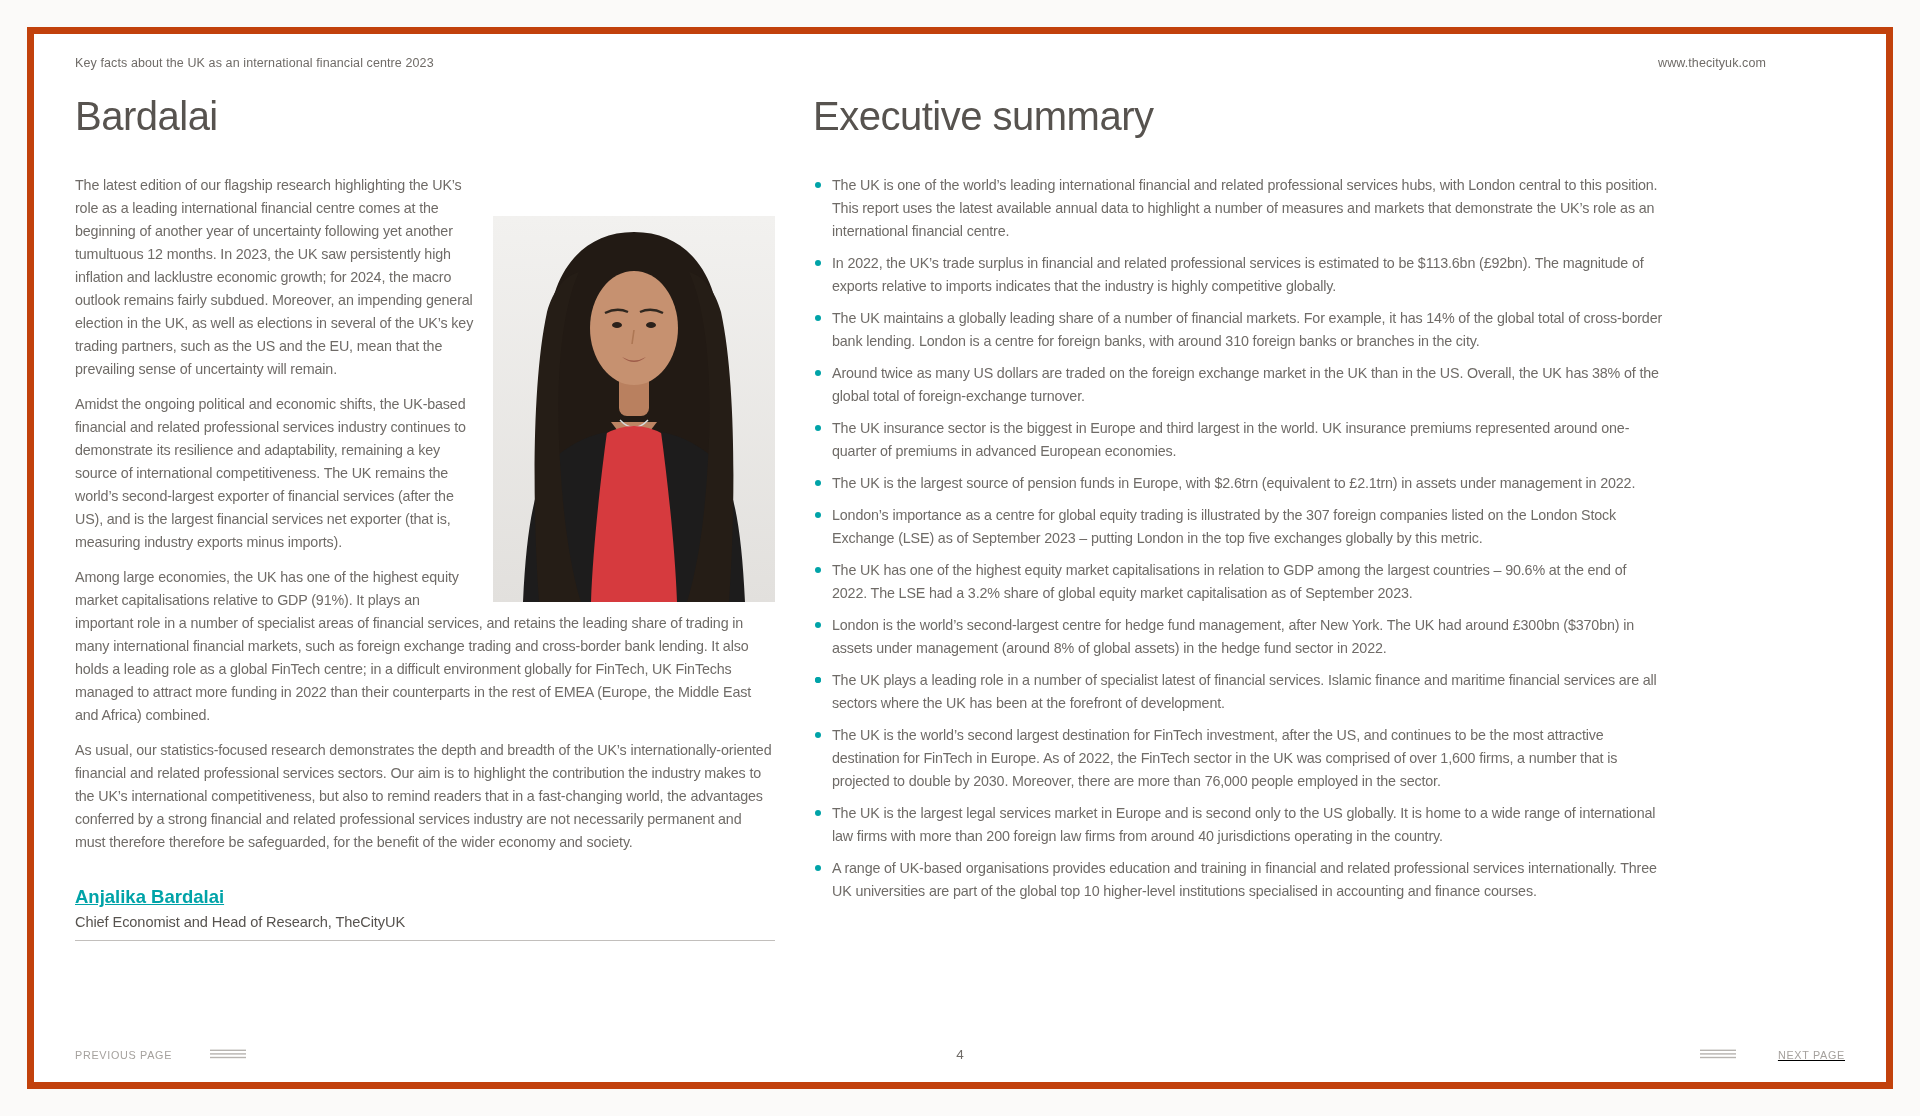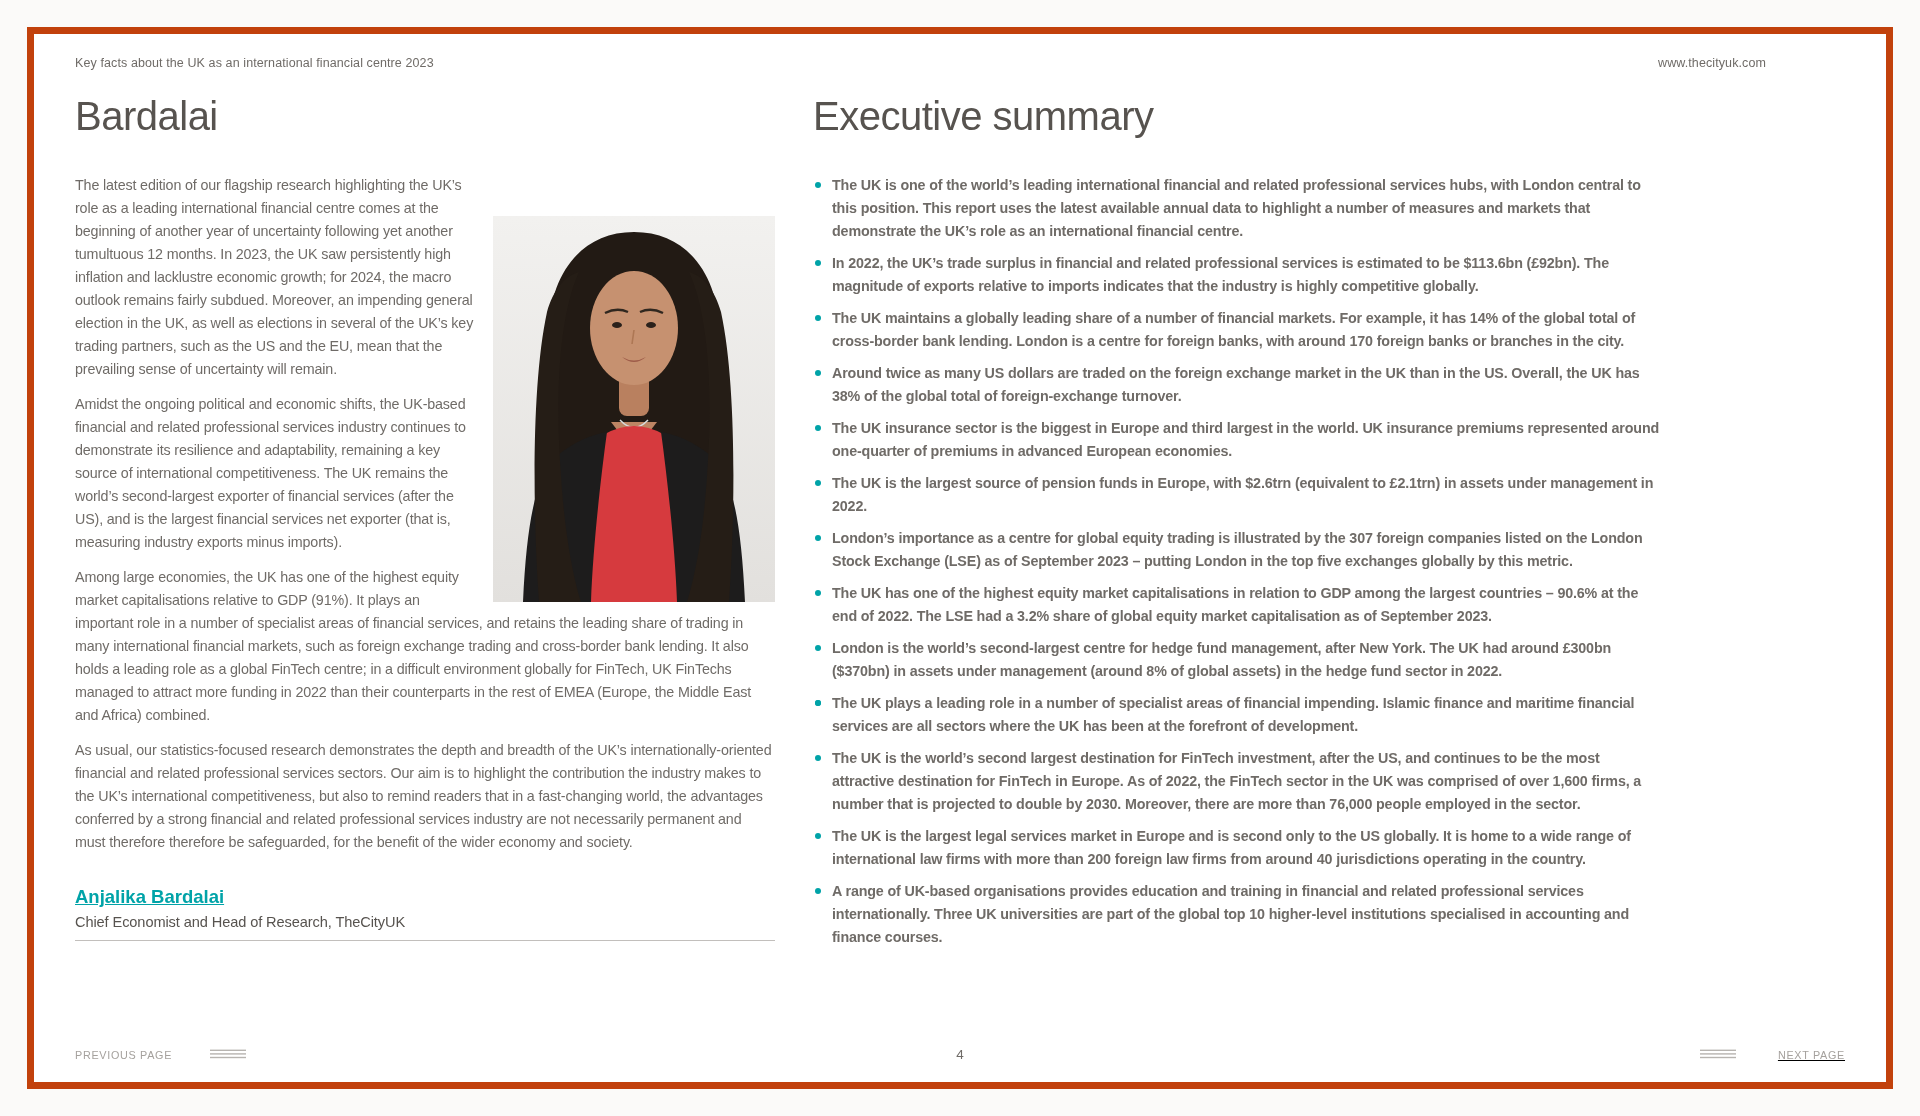--- a/index.html
+++ b/index.html
@@ -54,21 +54,21 @@
     margin-top:6px;
     font-size:14.6px;color:var(--heading);letter-spacing:-0.1px;
   }
   .clearfix{clear:both;}
   .left-rule{
     border:none;border-top:1px solid #c2bfbc;
     margin-top:10px;width:100%;
   }
   
   .col-right{position:absolute;left:779px;top:60px;width:850px;}
-  .bullets{list-style:none;font-weight:bold;}
+  .bullets{list-style:none;}
   .bullets li{
     position:relative;
     padding-left:19px;
     margin-bottom:9px;
     font-size:14.3px;line-height:23px;letter-spacing:-0.15px;
     color:var(--body);
   }
   .dot{
     position:absolute;left:2px;top:8px;
     width:6px;height:6px;border-radius:50%;
@@ -154,29 +154,29 @@
 
     <div class="clearfix"></div>
     <hr class="left-rule">
   </section>
 
   <section class="col-right">
     <h1>Executive summary</h1>
     <ul class="bullets">
       <li><span class="dot"></span><span>The UK is one of the world’s leading international financial and related professional services hubs, with London central to this position. This report uses the latest available annual data to highlight a number of measures and markets that demonstrate the UK’s role as an international financial centre.</span></li>
       <li><span class="dot"></span><span>In 2022, the UK’s trade surplus in financial and related professional services is estimated to be $113.6bn (£92bn). The magnitude of exports relative to imports indicates that the industry is highly competitive globally.</span></li>
-      <li><span class="dot"></span><span>The UK maintains a globally leading share of a number of financial markets. For example, it has 14% of the global total of cross-border bank lending. London is a centre for foreign banks, with around 170 foreign banks or branches in the city.</span></li>
+      <li><span class="dot"></span><span>The UK maintains a globally leading share of a number of financial markets. For example, it has 14% of the global total of cross-border bank lending. London is a centre for foreign banks, with around 310 foreign banks or branches in the city.</span></li>
       <li><span class="dot"></span><span>Around twice as many US dollars are traded on the foreign exchange market in the UK than in the US. Overall, the UK has 38% of the global total of foreign-exchange turnover.</span></li>
       <li><span class="dot"></span><span>The UK insurance sector is the biggest in Europe and third largest in the world. UK insurance premiums represented around one-quarter of premiums in advanced European economies.</span></li>
       <li><span class="dot"></span><span>The UK is the largest source of pension funds in Europe, with $2.6trn (equivalent to £2.1trn) in assets under management in 2022.</span></li>
       <li><span class="dot"></span><span>London’s importance as a centre for global equity trading is illustrated by the 307 foreign companies listed on the London Stock Exchange (LSE) as of September 2023 – putting London in the top five exchanges globally by this metric.</span></li>
       <li><span class="dot"></span><span>The UK has one of the highest equity market capitalisations in relation to GDP among the largest countries – 90.6% at the end of 2022. The LSE had a 3.2% share of global equity market capitalisation as of September 2023.</span></li>
       <li><span class="dot"></span><span>London is the world’s second-largest centre for hedge fund management, after New York. The UK had around £300bn ($370bn) in assets under management (around 8% of global assets) in the hedge fund sector in 2022.</span></li>
       <li><span class="dot"></span></li>
-      <li><span class="dot"></span><span>The UK plays a leading role in a number of specialist areas of financial impending. Islamic finance and maritime financial services are all sectors where the UK has been at the forefront of development.</span></li>
+      <li><span class="dot"></span><span>The UK plays a leading role in a number of specialist latest of financial services. Islamic finance and maritime financial services are all sectors where the UK has been at the forefront of development.</span></li>
       <li><span class="dot"></span><span>The UK is the world’s second largest destination for FinTech investment, after the US, and continues to be the most attractive destination for FinTech in Europe. As of 2022, the FinTech sector in the UK was comprised of over 1,600 firms, a number that is projected to double by 2030. Moreover, there are more than 76,000 people employed in the sector.</span></li>
       <li><span class="dot"></span><span>The UK is the largest legal services market in Europe and is second only to the US globally. It is home to a wide range of international law firms with more than 200 foreign law firms from around 40 jurisdictions operating in the country.</span></li>
       <li><span class="dot"></span><span>A range of UK-based organisations provides education and training in financial and related professional services internationally. Three UK universities are part of the global top 10 higher-level institutions specialised in accounting and finance courses.</span></li>
     </ul>
   </section>
 
   <footer class="page-footer">
     <div class="footer-left">
       <span class="nav-label">PREVIOUS PAGE</span>
       <span class="lines-icon">

